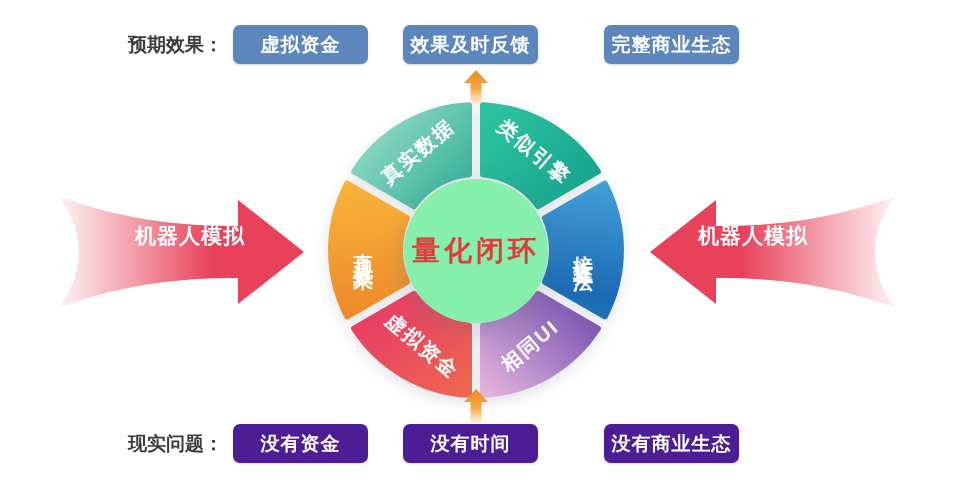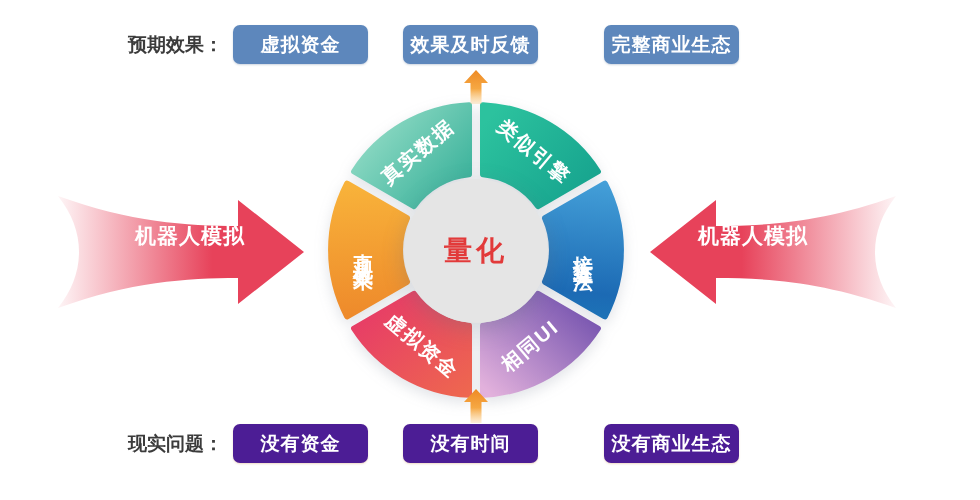--- a/index.html
+++ b/index.html
@@ -39,21 +39,21 @@
   .pos-teal{left:92px;top:52px;}
   .pos-green{left:208px;top:52px;}
   .pos-blue{left:258px;top:150px;}
   .pos-purple{left:204px;top:246px;}
   .pos-red{left:96px;top:246px;}
   .pos-orange{left:38px;top:150px;}
 
   
   .center-circle{
     position:absolute;left:404px;top:179px;width:144px;height:144px;border-radius:50%;
-    background:#e5e5e5;box-shadow:0 6px 22px rgba(100,112,130,.30);
+    background:#86efac;box-shadow:0 6px 22px rgba(100,112,130,.30);
     display:flex;flex-direction:row;align-items:center;justify-content:center;z-index:5;
   }
   .center-line{font-size:28px;font-weight:bold;color:#e23a3a;letter-spacing:4px;line-height:1.45;}
 
   
   .big-arrow{position:absolute;top:193px;width:252px;height:118px;z-index:1;}
   .big-arrow.left{left:56px;}
   .big-arrow.right{left:646px;}
   .big-arrow.right svg{transform:scaleX(-1);}
   .arrow-text{
@@ -160,20 +160,21 @@
     <div class="seg-label rot-neg pos-teal">真实数据</div>
     <div class="seg-label rot-pos pos-green">类似引擎</div>
     <div class="seg-label vert pos-blue">接近算法</div>
     <div class="seg-label rot-neg pos-purple">相同UI</div>
     <div class="seg-label rot-pos pos-red">虚拟资金</div>
     <div class="seg-label vert pos-orange">直观效果</div>
   </div>
 
   <div class="center-circle">
     <div class="center-line">量化</div>
+    <div class="center-line">闭环</div>
   </div>
 
   <div class="up-arrow top">
     <svg width="26" height="34" viewBox="0 0 26 34">
       <defs>
         <linearGradient id="gu1" gradientUnits="userSpaceOnUse" x1="0" y1="0" x2="0" y2="34">
           <stop offset="0" stop-color="#ee8a24" stop-opacity="1"></stop>
           <stop offset="0.55" stop-color="#f6a843" stop-opacity="1"></stop>
           <stop offset="1" stop-color="#f9c87e" stop-opacity="0.3"></stop>
         </linearGradient>

